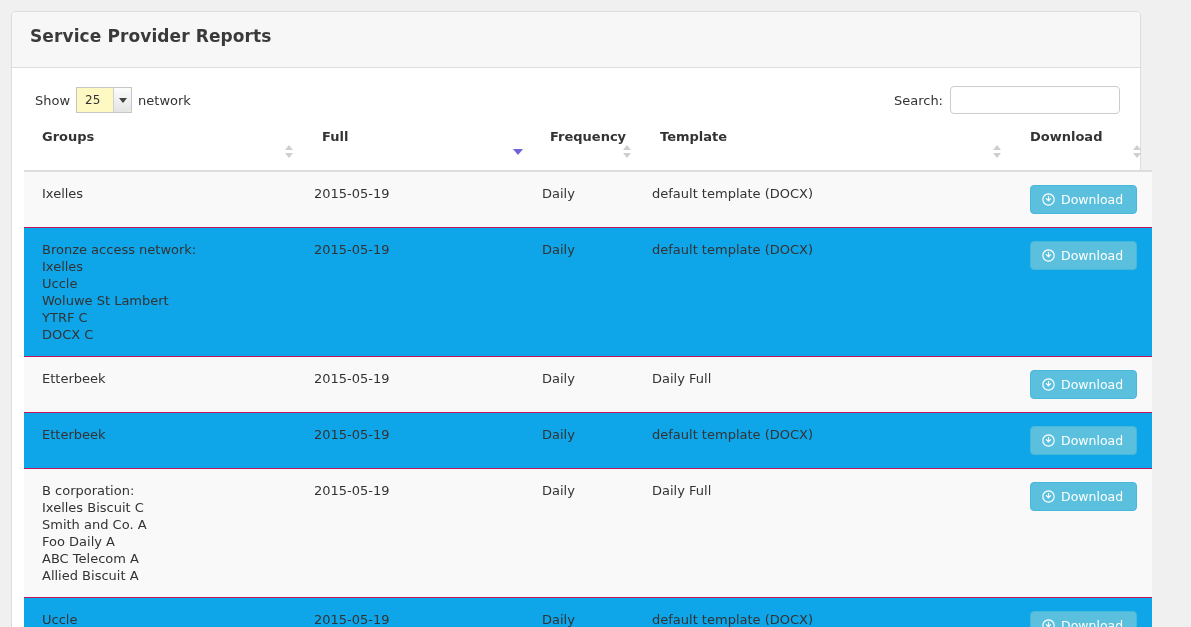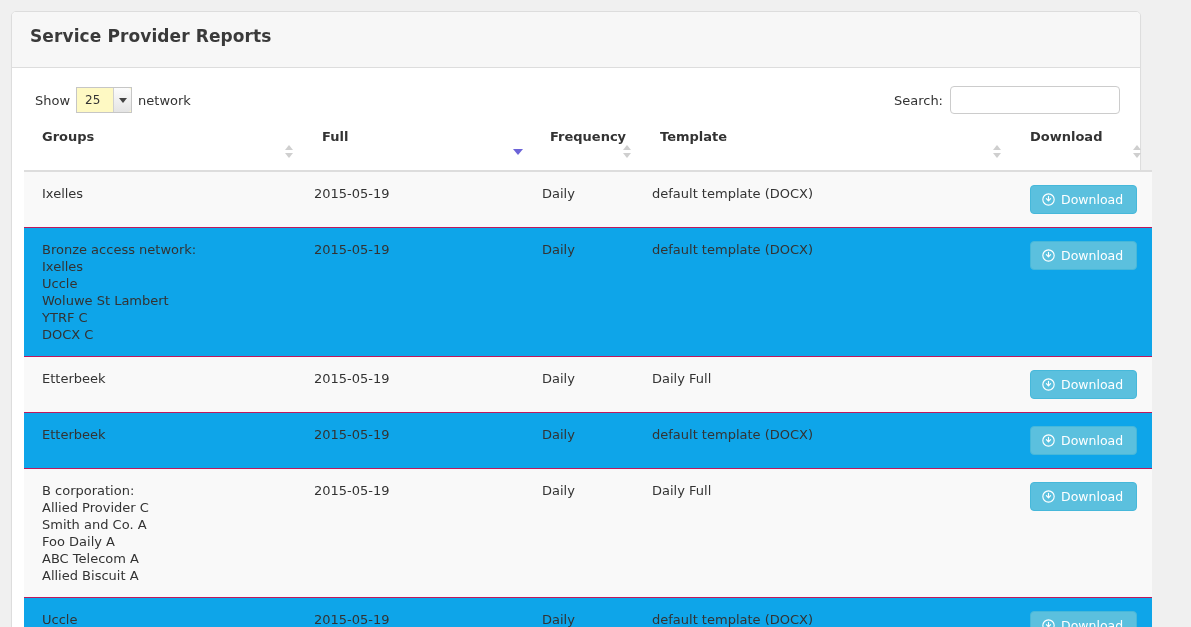--- a/index.html
+++ b/index.html
@@ -375,21 +375,21 @@
                 <span class="dl-icon"><svg width="13" height="13" viewBox="0 0 16 16" aria-hidden="true">
                     <circle cx="8" cy="8" r="7" fill="none" stroke="#ffffff" stroke-width="1.4"></circle>
                     <path d="M8 4 L8 9.2 M5.4 7 L8 9.8 L10.6 7" fill="none" stroke="#ffffff" stroke-width="1.4" stroke-linecap="round" stroke-linejoin="round"></path>
                   </svg></span>
                 <span>Download</span>
               </button></td>
           </tr>
           <tr class="odd">
             <td>
               <span class="grp-line">B corporation:</span>
-              <span class="grp-line">Allied Provider C</span>
+              <span class="grp-line">Ixelles Biscuit C</span>
               <span class="grp-line">Smith and Co. A</span>
               <span class="grp-line">Foo Daily A</span>
               <span class="grp-line">ABC Telecom A</span>
               <span class="grp-line">Allied Biscuit A</span>
             </td>
             <td class="c-date">2015-05-19</td>
             <td class="c-freq">Daily</td>
             <td class="c-tmpl">Daily Full</td>
             <td class="c-dl"><button class="btn-dl">
                 <span class="dl-icon"><svg width="13" height="13" viewBox="0 0 16 16" aria-hidden="true">

